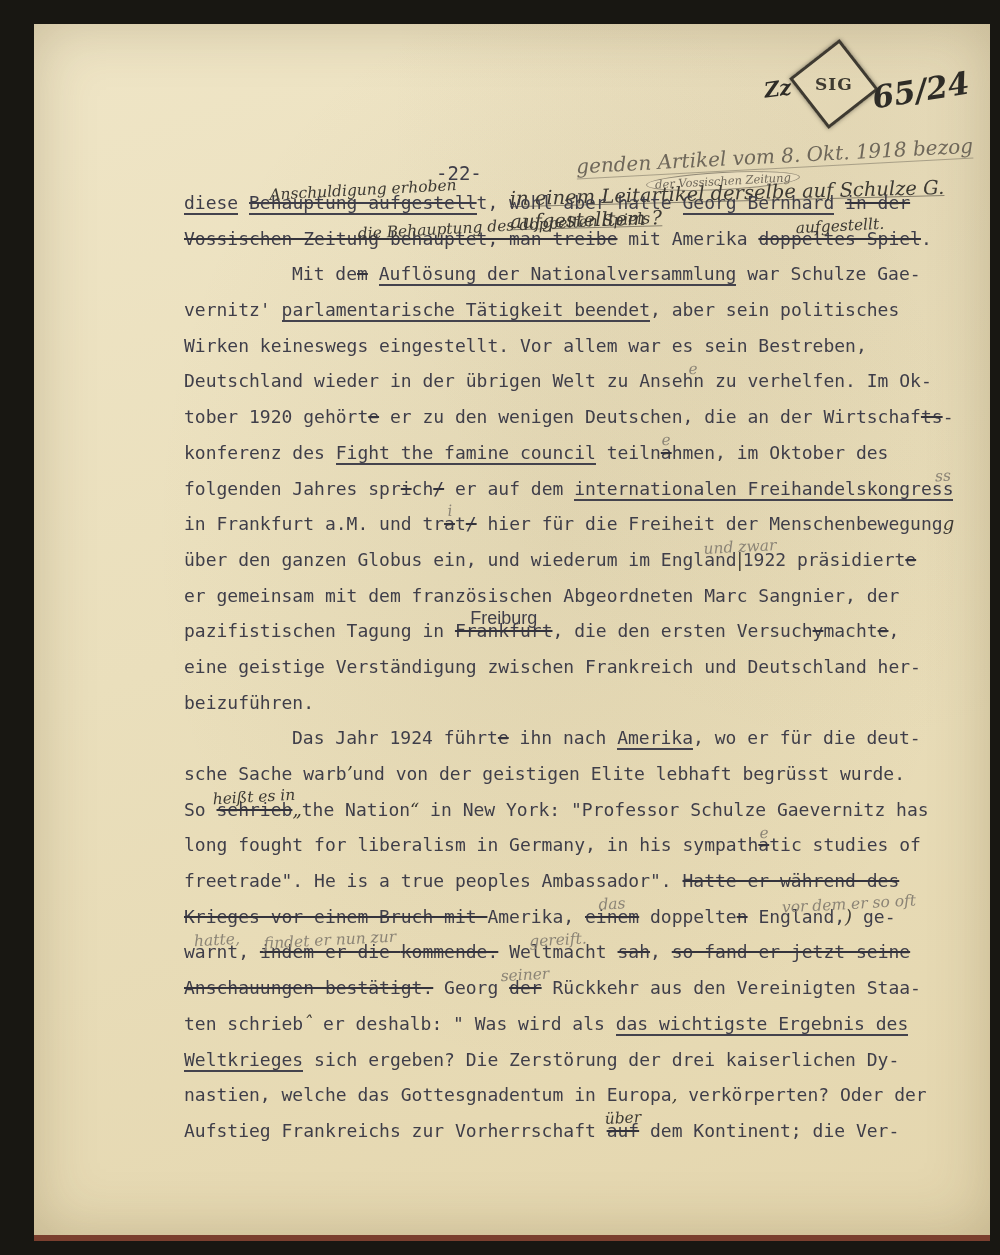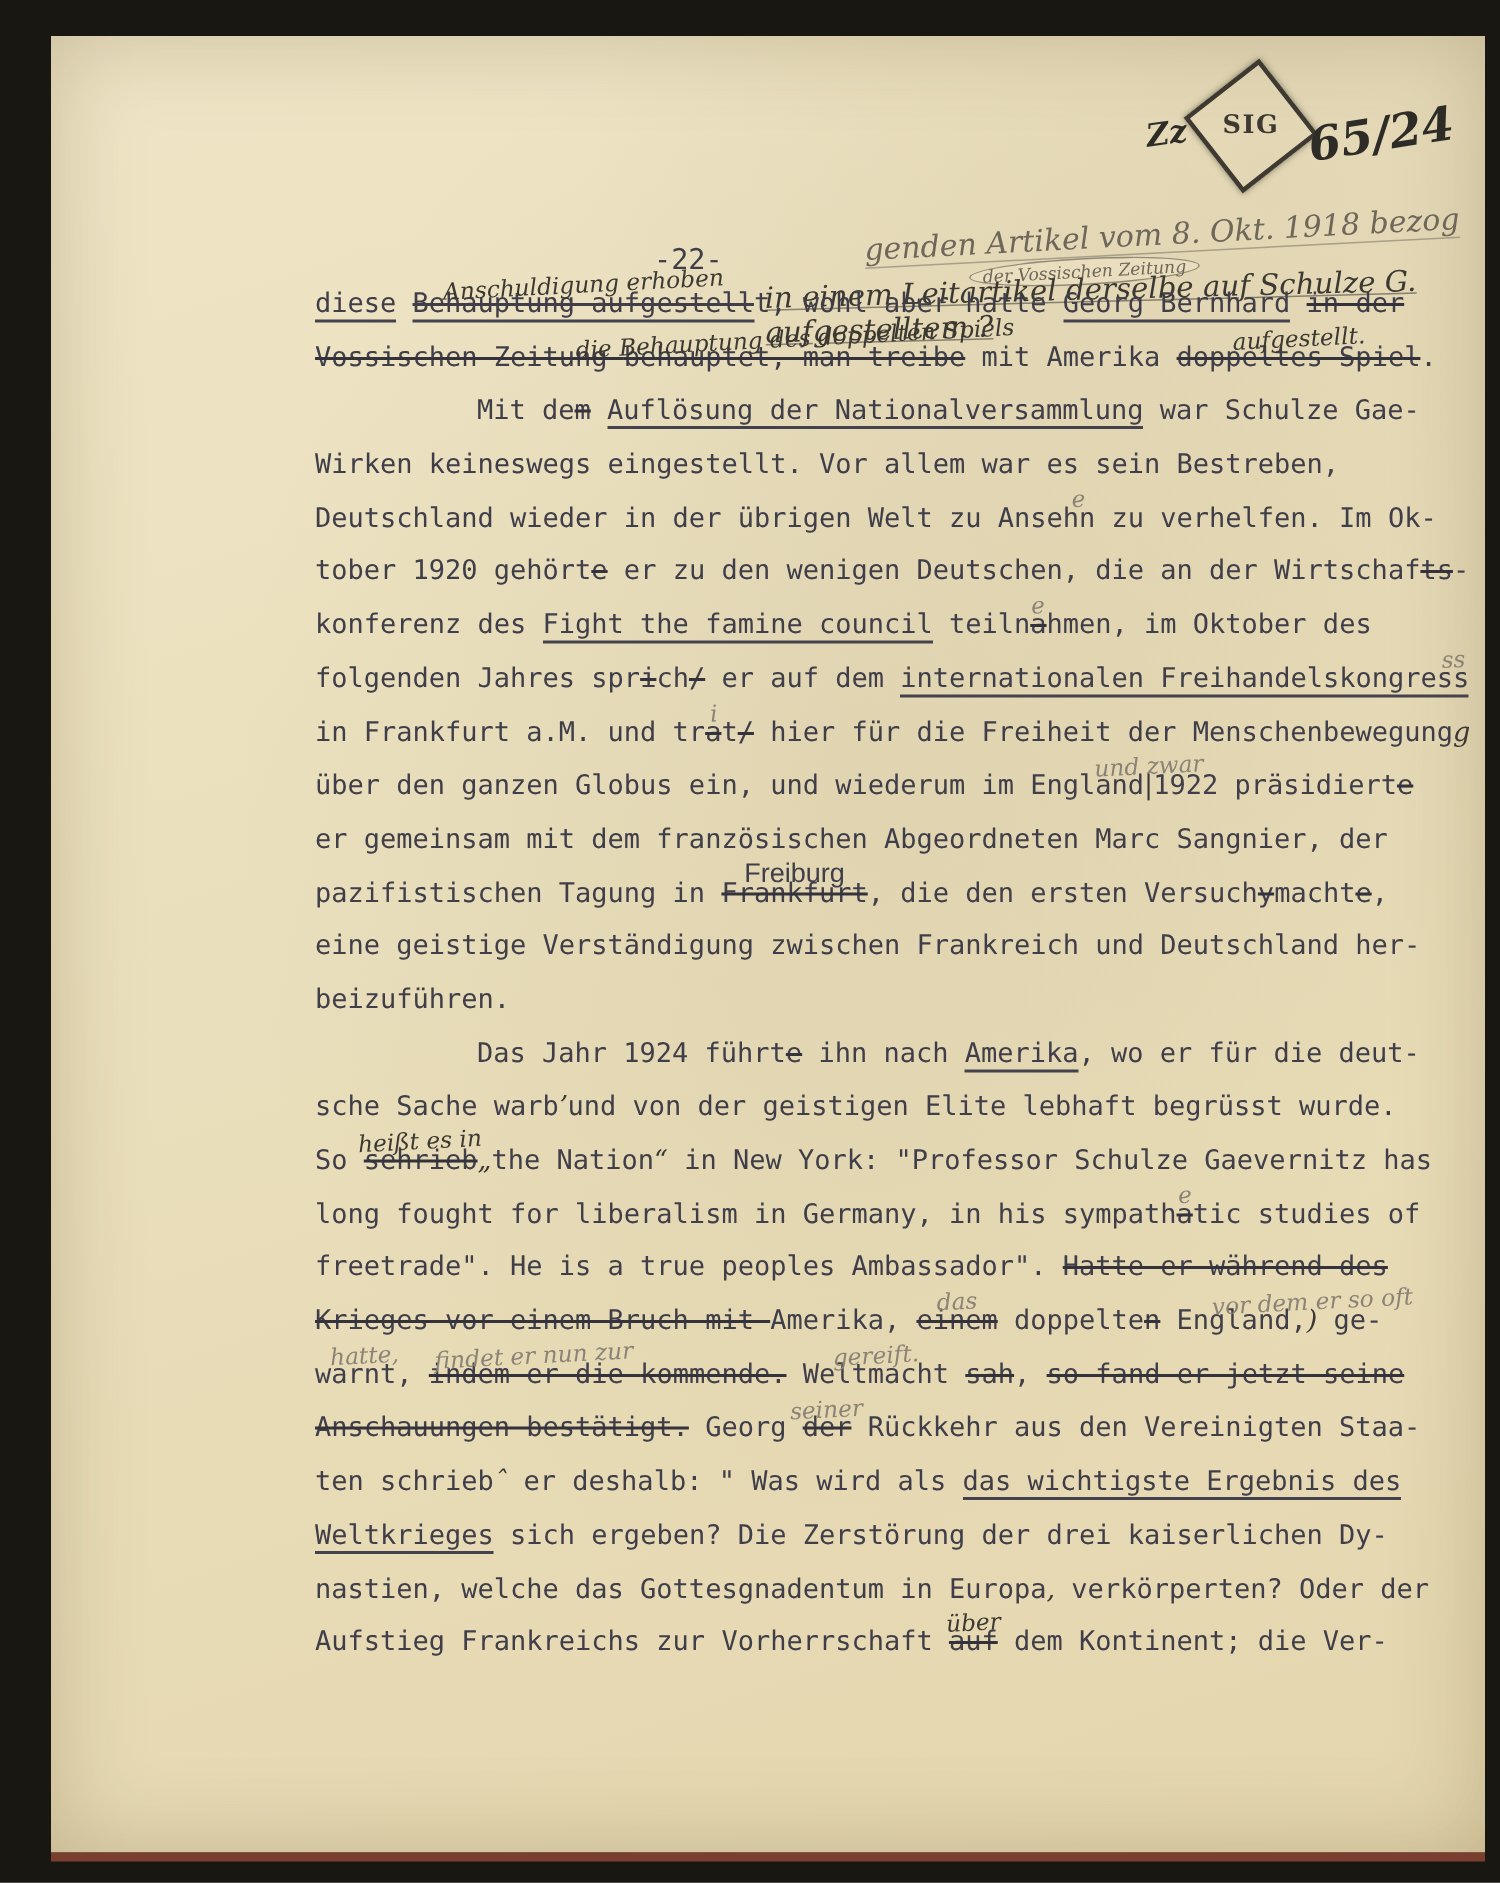--- a/index.html
+++ b/index.html
@@ -12,21 +12,21 @@
     position:absolute; left:34px; top:24px; right:10px; bottom:14px;
     background:
       radial-gradient(ellipse at 55% 42%, rgba(120,100,60,0.08), rgba(0,0,0,0) 55%),
       radial-gradient(ellipse at 85% 8%, rgba(140,115,70,0.10), rgba(0,0,0,0) 40%),
       linear-gradient(162deg, #efe5c6 0%, #eadfbc 45%, #e4d6ae 100%);
     border-bottom:6px solid #7a3f2e;
     box-shadow: inset 0 0 60px rgba(90,70,30,0.25);
   }
   
   .typed, .line { color:#3f3e49; }
-  #body-lines { position:absolute; left:150px; top:168px; right:22px;margin-left:26px; }
+  #body-lines { position:absolute; left:150px; top:168px; right:22px; }
   .line { height:35.7px; white-space:nowrap; font-size:18px; }
   .line.indent { padding-left:108px;text-decoration:underline; }
   .stack { position:relative; display:inline-block; white-space:pre; }
   .seg { white-space:pre; }
   .seg.s  { text-decoration:line-through; text-decoration-thickness:2.4px; text-decoration-color:#34333c; }
   .seg.u  { border-bottom:2px solid #44434d; }
   .seg.su { text-decoration:line-through; text-decoration-thickness:2.4px; border-bottom:2px solid #44434d; }
   .seg.hw, .hw-text {
     font-family:"DejaVu Serif", serif; font-style:italic; color:#3c3933;
   }
@@ -90,20 +90,21 @@
     <div class="abs hw-text" id="hw-header-1">genden Artikel vom 8. Okt. 1918 bezog</div>
 
     <div class="abs hw-text" id="hw-header-circle">der Vossischen Zeitung</div>
 
     <div class="abs hw-text" id="hw-header-2">in einem Leitartikel derselbe auf Schulze G. aufgestelltem ?</div>
 
     <div id="body-lines">
         <div class="line"><span class="stack"><span class="seg u">diese</span></span><span class="stack"><span class="seg p"> </span></span><span class="stack"><span class="above">Anschuldigung erhoben</span><span class="seg su">Behauptung aufgestell</span></span><span class="stack"><span class="seg p">t, wohl aber hatte </span></span><span class="stack"><span class="seg u">Georg Bernhard</span></span><span class="stack"><span class="seg p"> </span></span><span class="stack"><span class="seg s">in der</span></span></div>
         <div class="line"><span class="stack"><span class="seg s">Vossischen Zeitung </span></span><span class="stack"><span class="above">die Behauptung des doppelten Spiels</span><span class="seg s">behauptet, man treibe</span></span><span class="stack"><span class="seg p"> mit Amerika </span></span><span class="stack"><span class="above">aufgestellt.</span><span class="seg s">doppeltes Spiel</span></span><span class="stack"><span class="seg p">.</span></span></div>
         <div class="line indent"><span class="stack"><span class="seg p">Mit de</span></span><span class="stack"><span class="seg s">m</span></span><span class="stack"><span class="seg p"> </span></span><span class="stack"><span class="seg u">Auflösung der Nationalversammlung</span></span><span class="stack"><span class="seg p"> war Schulze Gae-</span></span></div>
+        <div class="line"><span class="stack"><span class="seg p">vernitz' </span></span><span class="stack"><span class="seg u">parlamentarische Tätigkeit beendet</span></span><span class="stack"><span class="seg p">, aber sein politisches</span></span></div>
         <div class="line"><span class="stack"><span class="seg p">Wirken keineswegs eingestellt. Vor allem war es sein Bestreben,</span></span></div>
         <div class="line"><span class="stack"><span class="seg p">Deutschland wieder in der übrigen Welt zu Anse</span></span><span class="stack"><span class="above gray">e</span><span class="seg p">hn</span></span><span class="stack"><span class="seg p"> zu verhelfen. Im Ok-</span></span></div>
         <div class="line"><span class="stack"><span class="seg p">tober 1920 gehört</span></span><span class="stack"><span class="seg s">e</span></span><span class="stack"><span class="seg p"> er zu den wenigen Deutschen, die an der Wirtschaf</span></span><span class="stack"><span class="seg s">ts</span></span><span class="stack"><span class="seg p">-</span></span></div>
         <div class="line"><span class="stack"><span class="seg p">konferenz des </span></span><span class="stack"><span class="seg u">Fight the famine council</span></span><span class="stack"><span class="seg p"> teiln</span></span><span class="stack"><span class="above gray">e</span><span class="seg s">a</span></span><span class="stack"><span class="seg p">hmen, im Oktober des</span></span></div>
         <div class="line"><span class="stack"><span class="seg p">folgenden Jahres spr</span></span><span class="stack"><span class="seg s">i</span></span><span class="stack"><span class="seg p">ch</span></span><span class="stack"><span class="seg s">/</span></span><span class="stack"><span class="seg p"> er auf dem </span></span><span class="stack"><span class="seg u">internationalen Freihandelskongre</span></span><span class="stack"><span class="above gray">ss</span><span class="seg u">ss</span></span></div>
         <div class="line"><span class="stack"><span class="seg p">in Frankfurt a.M. und tr</span></span><span class="stack"><span class="above gray">i</span><span class="seg s">a</span></span><span class="stack"><span class="seg p">t</span></span><span class="stack"><span class="seg s">/</span></span><span class="stack"><span class="seg p"> hier für die Freiheit der Menschenbewegung</span></span><span class="stack"><span class="seg hw">g</span></span></div>
         <div class="line"><span class="stack"><span class="seg p">über den ganzen Globus ein, und wiederum im England</span></span><span class="stack"><span class="above gray">und zwar</span><span class="seg hw">|</span></span><span class="stack"><span class="seg p">1922 präsidiert</span></span><span class="stack"><span class="seg s">e</span></span></div>
         <div class="line"><span class="stack"><span class="seg p">er gemeinsam mit dem französischen Abgeordneten Marc Sangnier, der</span></span></div>
         <div class="line"><span class="stack"><span class="seg p">pazifistischen Tagung in </span></span><span class="stack"><span class="above typed-above">Freiburg</span><span class="seg s">Frankfurt</span></span><span class="stack"><span class="seg p">, die den ersten Versuch</span></span><span class="stack"><span class="seg s">y</span></span><span class="stack"><span class="seg p">macht</span></span><span class="stack"><span class="seg s">e</span></span><span class="stack"><span class="seg p">,</span></span></div>
         <div class="line"><span class="stack"><span class="seg p">eine geistige Verständigung zwischen Frankreich und Deutschland her-</span></span></div>

